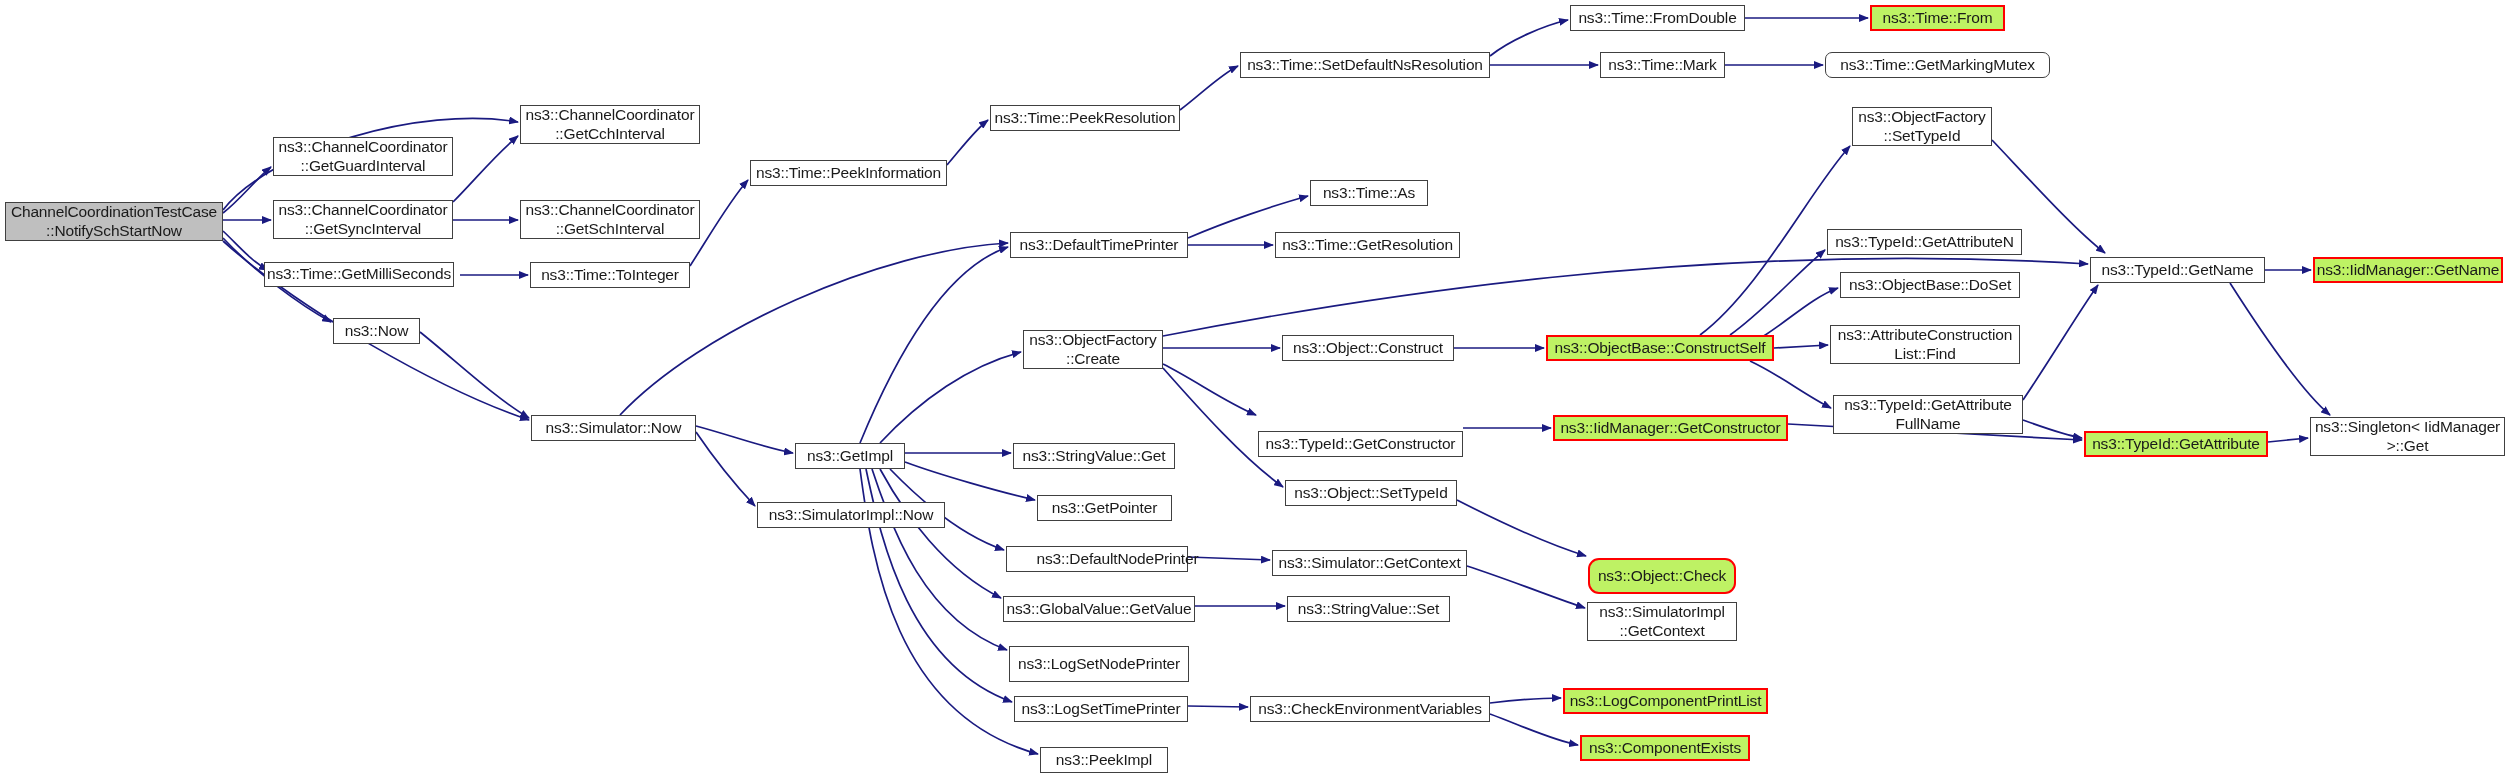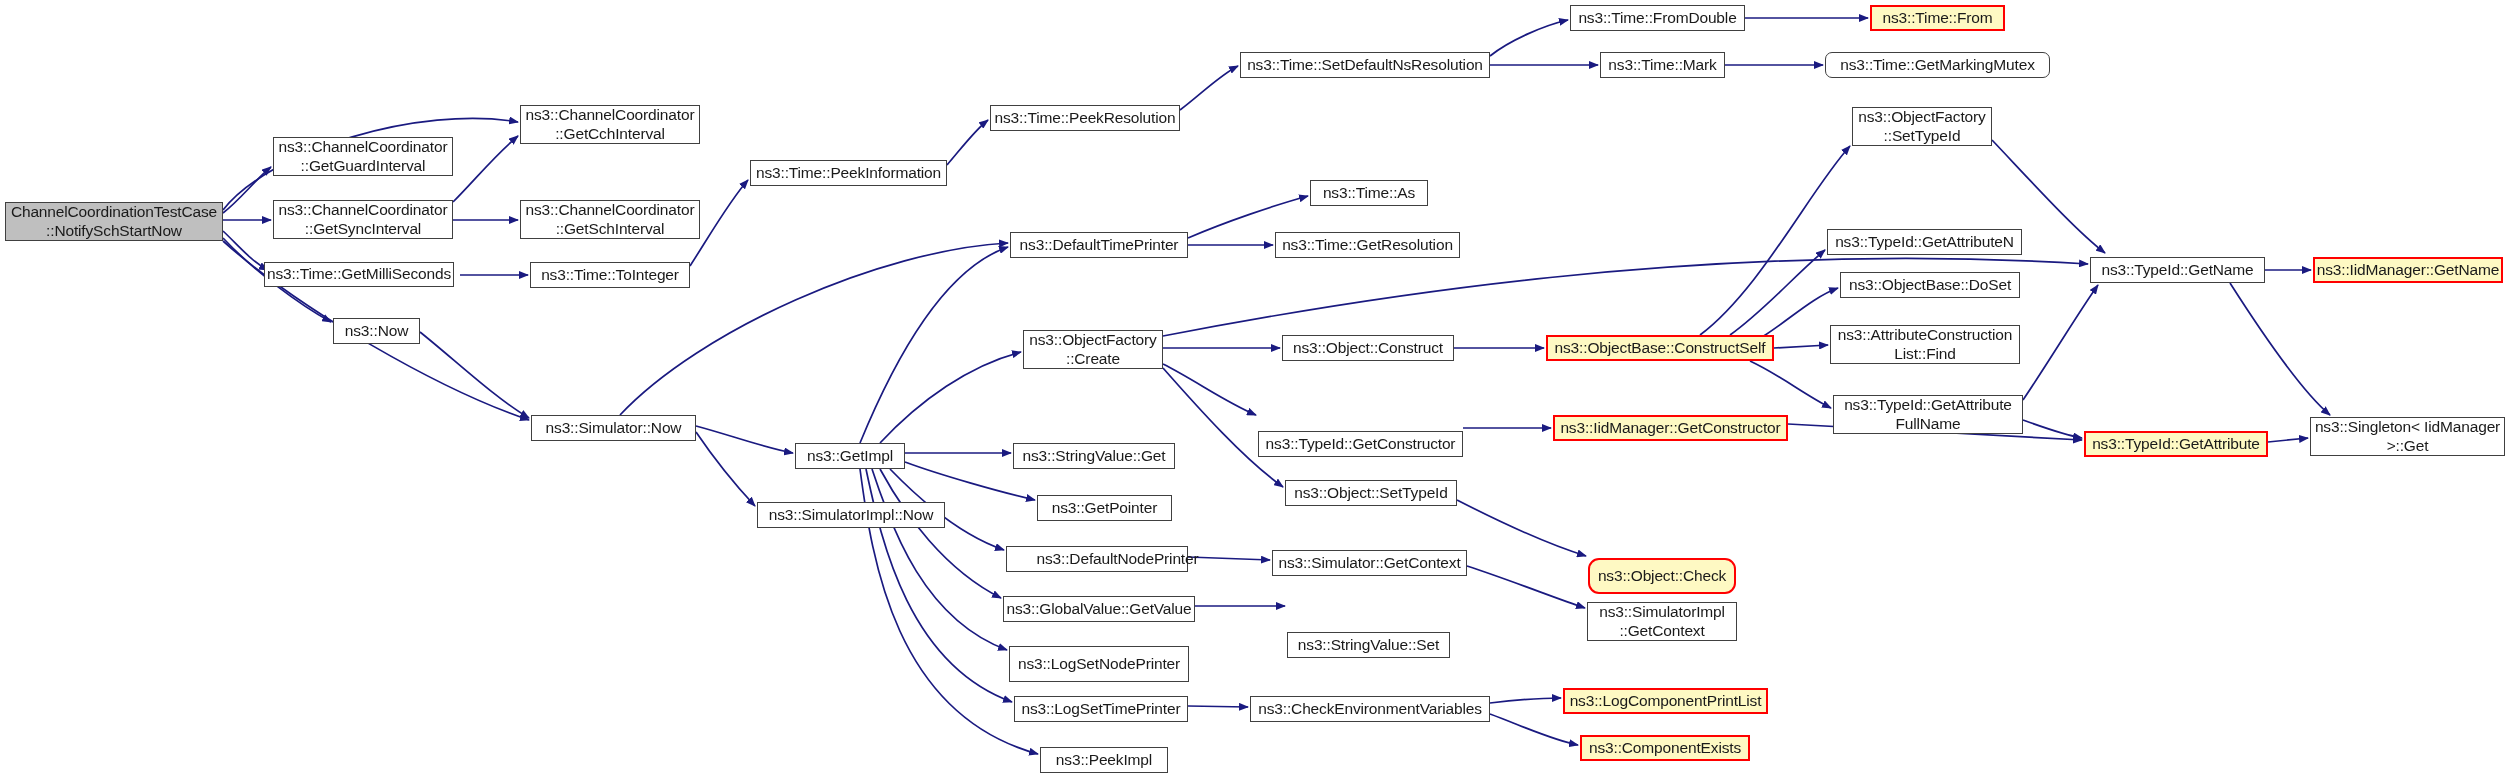--- a/index.html
+++ b/index.html
@@ -38,21 +38,21 @@
     white-space: pre-line;
     letter-spacing: -0.15px;
     cursor: pointer;
   }
   .node.root {
     background: #bfbfbf;
     border-color: #404040;
   }
   .node.highlight {
     border: 2px solid #ff0000;
-    background: #fef9c3;
+    background: #bef264;
   }
 </style>
 </head>
 <body>
 
 <div id="graph-canvas">
   <svg class="edges" viewBox="0 0 2517 784">
     <defs>
       <marker id="arrow" markerWidth="10" markerHeight="8" refX="9" refY="4" orient="auto" markerUnits="userSpaceOnUse">
         <path d="M0,0 L10,4 L0,8 z" fill="#1a1a80"></path>
@@ -168,18 +168,18 @@
       <div class="node" style="left: 531px; top: 415px; width: 165px; height: 26px;">ns3::Simulator::Now</div>
       <div class="node" style="left: 795px; top: 443px; width: 110px; height: 26px;">ns3::GetImpl</div>
       <div class="node" style="left: 757px; top: 502px; width: 188px; height: 26px;">ns3::SimulatorImpl::Now</div>
       <div class="node" style="left: 1013px; top: 443px; width: 162px; height: 26px;">ns3::StringValue::Get</div>
       <div class="node" style="left: 1037px; top: 495px; width: 135px; height: 26px;">ns3::GetPointer</div>
       <div class="node" style="left: 1006px; top: 546px; width: 182px; height: 26px; padding-left: 41px;">ns3::DefaultNodePrinter</div>
       <div class="node" style="left: 1003px; top: 596px; width: 192px; height: 26px;">ns3::GlobalValue::GetValue</div>
       <div class="node" style="left: 1009px; top: 646px; width: 180px; height: 36px;">ns3::LogSetNodePrinter</div>
       <div class="node" style="left: 1014px; top: 696px; width: 174px; height: 26px;">ns3::LogSetTimePrinter</div>
       <div class="node" style="left: 1040px; top: 747px; width: 128px; height: 26px;">ns3::PeekImpl</div>
-      <div class="node" style="left: 1287px; top: 596px; width: 163px; height: 26px; margin-top: 36px;">ns3::StringValue::Set</div>
+      <div class="node" style="left: 1287px; top: 596px; width: 163px; height: 26px;">ns3::StringValue::Set</div>
       <div class="node" style="left: 1250px; top: 696px; width: 240px; height: 26px;">ns3::CheckEnvironmentVariables</div>
       <div class="node highlight" style="left: 1563px; top: 688px; width: 205px; height: 26px;">ns3::LogComponentPrintList</div>
       <div class="node highlight" style="left: 1580px; top: 735px; width: 170px; height: 26px;">ns3::ComponentExists</div>
     </div>
 </div>
 
 </body></html>

